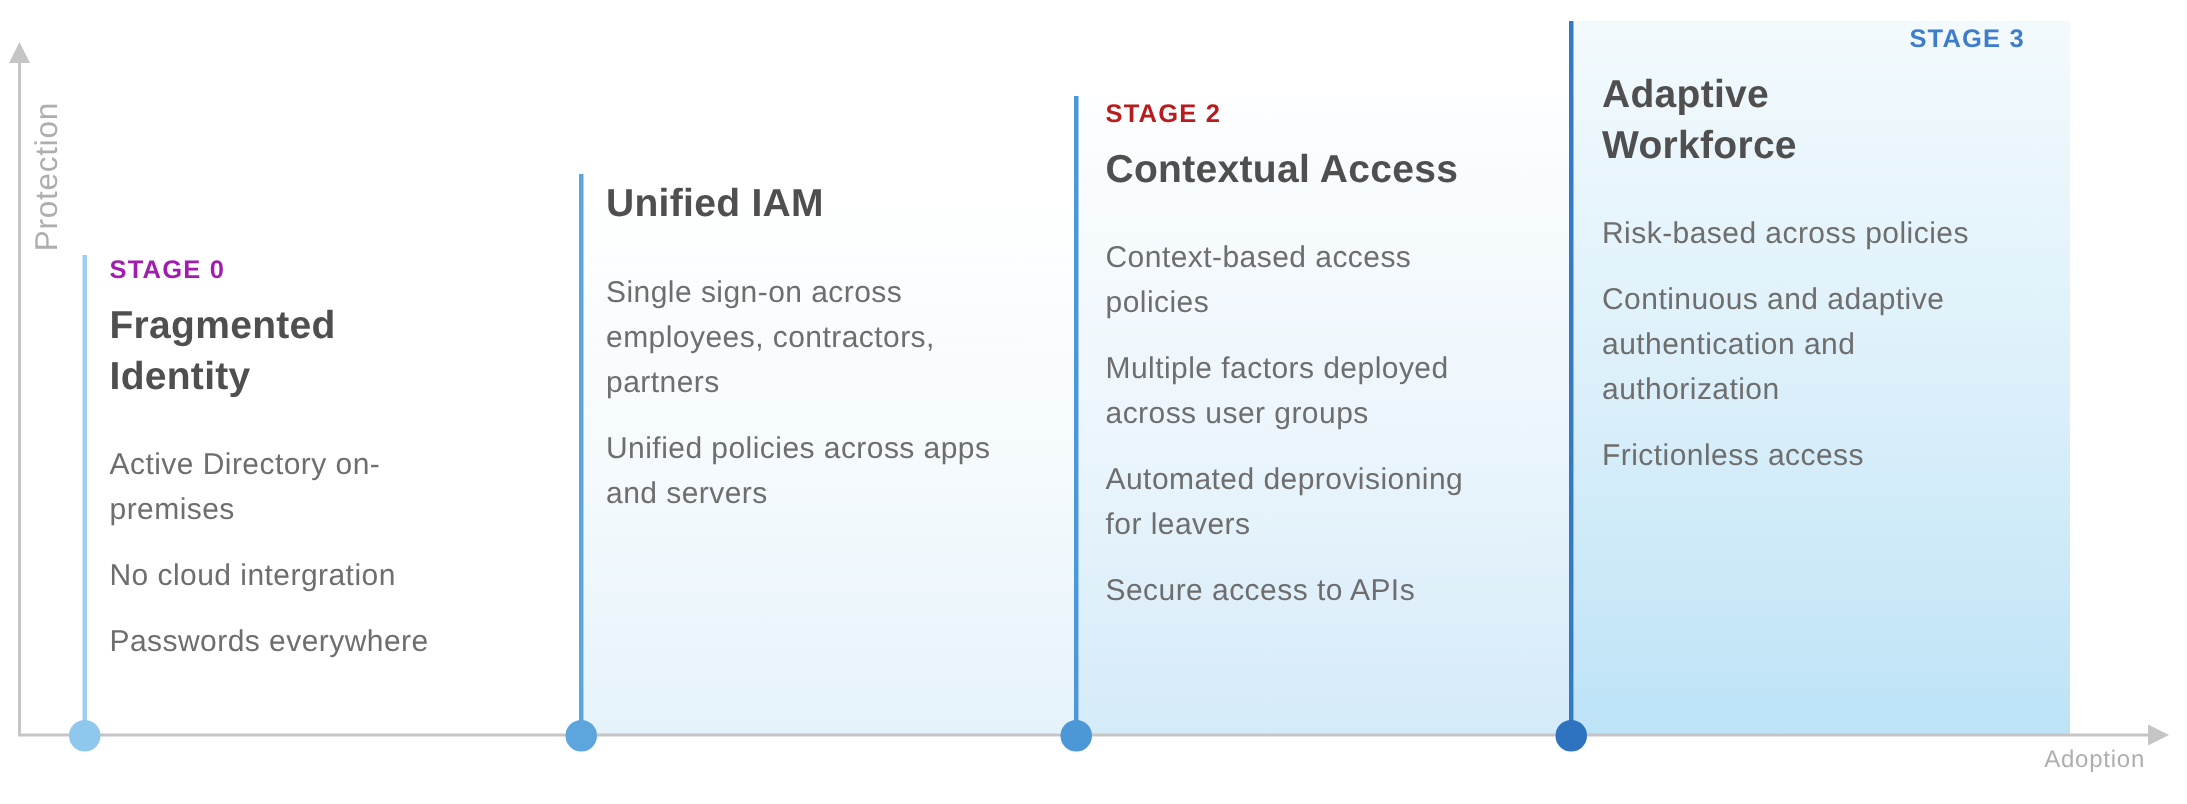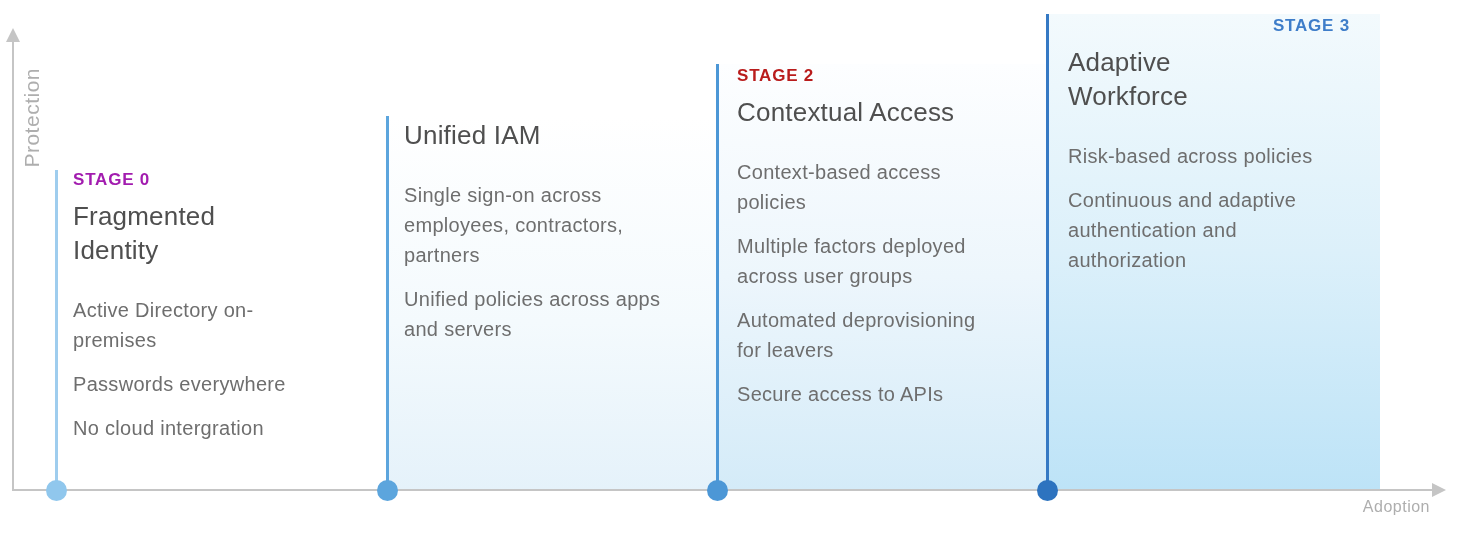--- a/index.html
+++ b/index.html
@@ -108,21 +108,21 @@
     letter-spacing: 0.8px;
     margin-bottom: 9px;
   }
   .label-s0 { color: #a21caf; }
   .label-s1 { color: #70a9dc; }
   .label-s2 { color: #b91c1c; }
   .label-s3 { color: #3e7dc9; text-align: right; }
 
   .stage-title {
     font-size: 26px;
-    font-weight: normal;
+    font-weight: bold;
     line-height: 34px;
     letter-spacing: 0.2px;
     color: #4f4f4f;
     white-space: pre-line;
     margin-bottom: 28px;
   }
 
   .stage-item {
     font-size: 20px;
     line-height: 30px;
@@ -155,22 +155,22 @@
   <div class="dot dot-s0"></div>
   <div class="dot dot-s1"></div>
   <div class="dot dot-s2"></div>
   <div class="dot dot-s3"></div>
 
   <div class="stage-col col-s0">
     <div class="stage-label label-s0">STAGE 0</div>
     <div class="stage-title">Fragmented
 Identity</div>
     <p class="stage-item">Active Directory on-premises</p>
+    <p class="stage-item">No cloud intergration</p>
     <p class="stage-item">Passwords everywhere</p>
-    <p class="stage-item">No cloud intergration</p>
   </div>
 
   <div class="stage-col col-s1">
     <div class="stage-title">Unified IAM</div>
     <p class="stage-item">Single sign-on across employees, contractors, partners</p>
     <p class="stage-item">Unified policies across apps and servers</p>
   </div>
 
   <div class="stage-col col-s2">
     <div class="stage-label label-s2">STAGE 2</div>
@@ -180,15 +180,16 @@
     <p class="stage-item">Automated deprovisioning for leavers</p>
     <p class="stage-item">Secure access to APIs</p>
   </div>
 
   <div class="stage-col col-s3">
     <div class="stage-label label-s3">STAGE 3</div>
     <div class="stage-title">Adaptive
 Workforce</div>
     <p class="stage-item">Risk-based across policies</p>
     <p class="stage-item">Continuous and adaptive authentication and authorization</p>
+    <p class="stage-item">Frictionless access</p>
   </div>
 
 </div>
 
 </body></html>

